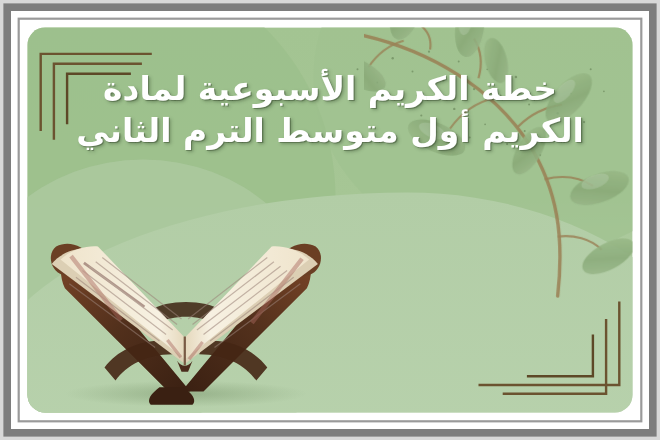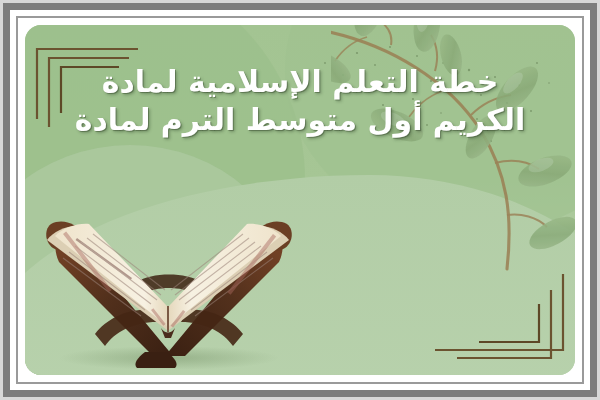--- a/index.html
+++ b/index.html
@@ -259,22 +259,22 @@
       <g fill="#ffffff" opacity=".16">
         <ellipse cx="34" cy="-14" rx="6" ry="13" transform="rotate(18 34 -14)"></ellipse>
         <ellipse cx="92" cy="0" rx="6" ry="13" transform="rotate(8 92 0)"></ellipse>
         <ellipse cx="182" cy="64" rx="6" ry="13" transform="rotate(42 182 64)"></ellipse>
         <ellipse cx="210" cy="146" rx="6" ry="13" transform="rotate(70 210 146)"></ellipse>
         <ellipse cx="62" cy="100" rx="6" ry="13" transform="rotate(-66 62 100)"></ellipse>
       </g>
     </svg>
 
     <div class="title-block">
-      <div class="title-line">خطة التعلم الإسلامية لمادة</div>
-      <div class="title-line">الكريم أول متوسط الترم لمادة</div>
+      <div class="title-line">خطة الكريم الأسبوعية لمادة</div>
+      <div class="title-line">الكريم أول متوسط الترم الثاني</div>
     </div>
 
     <svg class="quran-art" viewBox="0 0 270 165">
       <defs>
         <linearGradient id="woodL" x1="0" y1="0" x2="1" y2="1">
           <stop offset="0%" stop-color="#7a4527"></stop>
           <stop offset="50%" stop-color="#52301c"></stop>
           <stop offset="100%" stop-color="#3a2012"></stop>
         </linearGradient>
         <linearGradient id="woodR" x1="1" y1="0" x2="0" y2="1">

